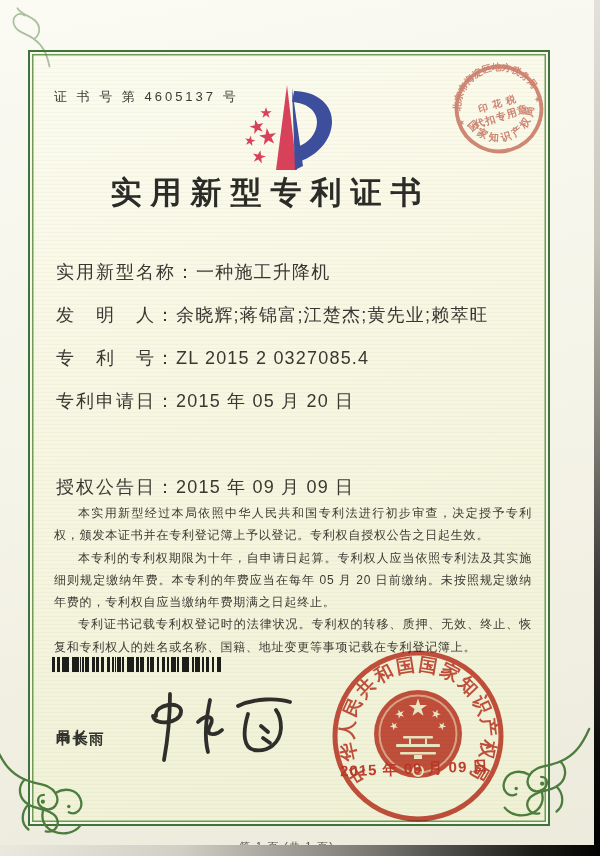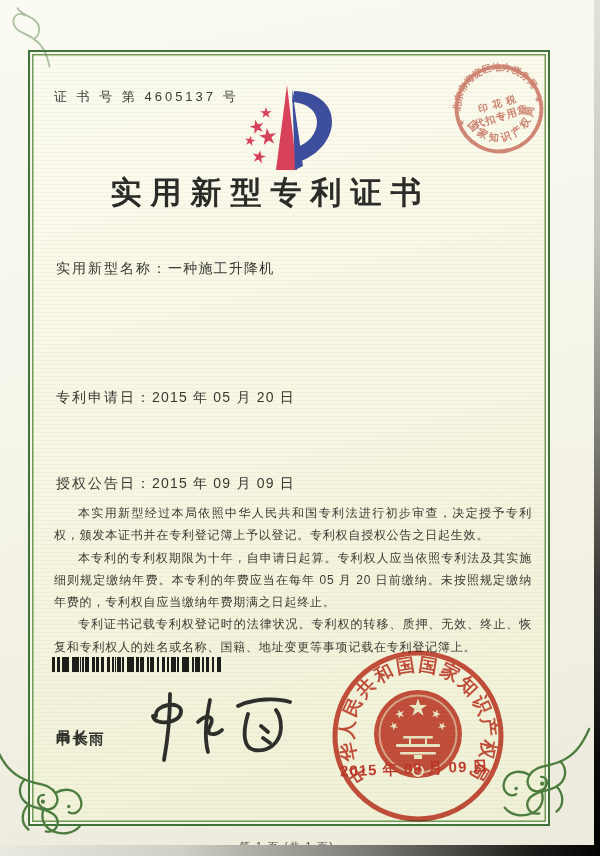--- a/index.html
+++ b/index.html
@@ -27,21 +27,21 @@
   .flourish{position:absolute;pointer-events:none;}
   .fl-br{left:497px;top:727px;width:96px;height:96px;}
   .fl-bl{left:-8px;top:745px;width:96px;height:96px;transform:scaleX(-1);}
   .fl-tl{left:-10px;top:-8px;width:70px;height:70px;transform:scaleX(-1) rotate(168deg);opacity:.45;}
   
   .cert-no{position:absolute;left:54px;top:88px;font-size:13px;letter-spacing:3px;color:#3c3c36;}
   .logo{position:absolute;left:243px;top:82px;width:108px;height:98px;}
   .title{position:absolute;left:28px;top:172px;width:476px;text-align:center;
     font-size:31px;font-weight:600;letter-spacing:9px;padding-left:9px;box-sizing:border-box;color:#2b2b27;}
   
-  .field{position:absolute;left:56px;width:474px;font-size:14px;color:#383833;white-space:nowrap;}
+  .field{position:absolute;left:56px;width:474px;font-size:18px;color:#383833;white-space:nowrap;}
   .f0{top:260px}.f1{top:303px}.f2{top:346px}.f3{top:389px}.f4{top:432px}.f5{top:475px}
   .flabel{letter-spacing:2px;}
   .fvalue{letter-spacing:1.2px;}
   
   .paras{position:absolute;left:54px;top:502px;width:478px;font-size:12px;
     line-height:22.3px;text-align:justify;color:#3b3a33;letter-spacing:.8px;}
   .paras p{margin:0;text-indent:2em;}
   
   .barcode{position:absolute;left:52px;top:657px;width:170px;height:15px;
     background-image:
@@ -111,20 +111,22 @@
     <use href="#st1" transform="translate(23,31) scale(6)" fill="#d8415a"></use>
     <use href="#st1" transform="translate(14,45) scale(7.5) rotate(-15)" fill="#d8415a"></use>
     <use href="#st1" transform="translate(7,59) scale(5.5) rotate(10)" fill="#d8415a"></use>
     <use href="#st1" transform="translate(25,55) scale(9) rotate(-8)" fill="#d8415a"></use>
     <use href="#st1" transform="translate(16,75) scale(7) rotate(12)" fill="#d8415a"></use>
   </svg>
 
   <div class="title">实用新型专利证书</div>
 
   <div class="field f0"><span class="flabel">实用新型名称：</span><span class="fvalue">一种施工升降机</span></div>
+  <div class="field f1"><span class="flabel">发　明　人：</span><span class="fvalue">余晓辉;蒋锦富;江楚杰;黄先业;赖萃旺</span></div>
+  <div class="field f2"><span class="flabel">专　利　号：</span><span class="fvalue">ZL 2015 2 0327085.4</span></div>
   <div class="field f3"><span class="flabel">专利申请日：</span><span class="fvalue">2015 年 05 月 20 日</span></div>
   <div class="field f5"><span class="flabel">授权公告日：</span><span class="fvalue">2015 年 09 月 09 日</span></div>
 
   <div class="paras">
     <p>本实用新型经过本局依照中华人民共和国专利法进行初步审查，决定授予专利权，颁发本证书并在专利登记簿上予以登记。专利权自授权公告之日起生效。</p>
     <p>本专利的专利权期限为十年，自申请日起算。专利权人应当依照专利法及其实施细则规定缴纳年费。本专利的年费应当在每年 05 月 20 日前缴纳。未按照规定缴纳年费的，专利权自应当缴纳年费期满之日起终止。</p>
     <p>专利证书记载专利权登记时的法律状况。专利权的转移、质押、无效、终止、恢复和专利权人的姓名或名称、国籍、地址变更等事项记载在专利登记簿上。</p>
   </div>
 
   <div class="barcode"></div>

